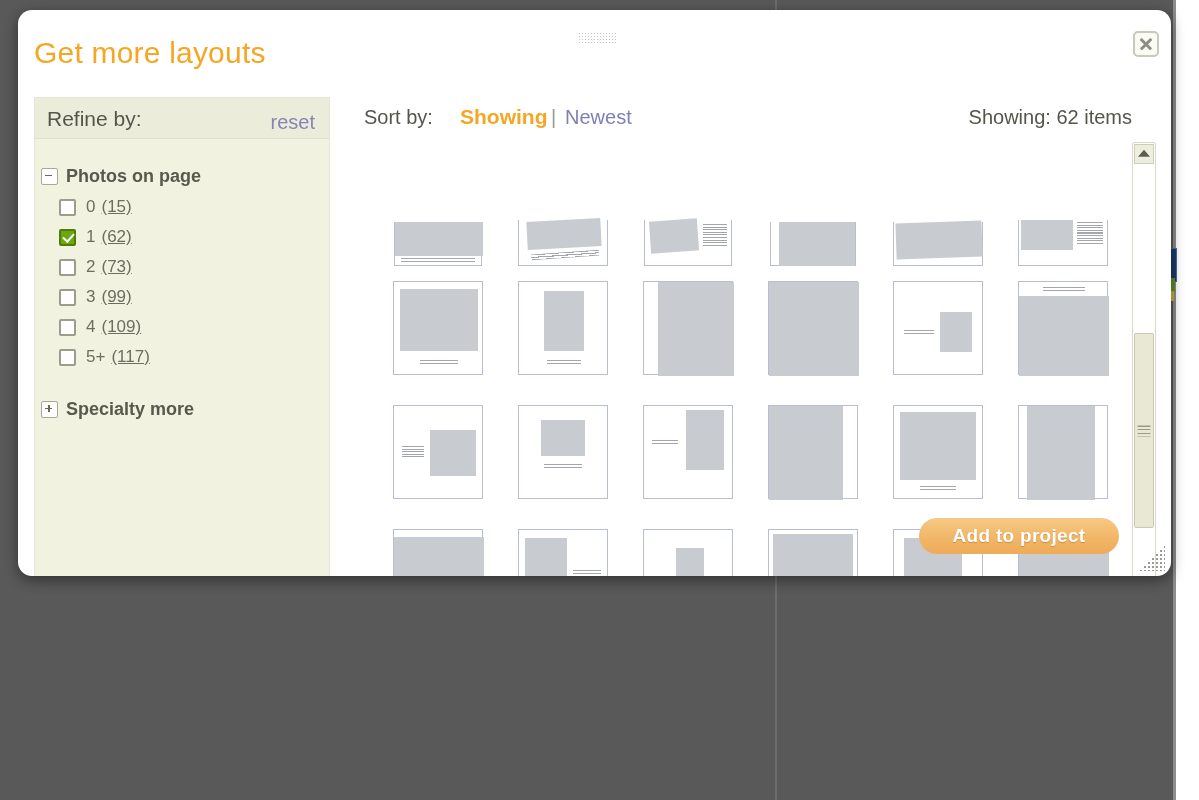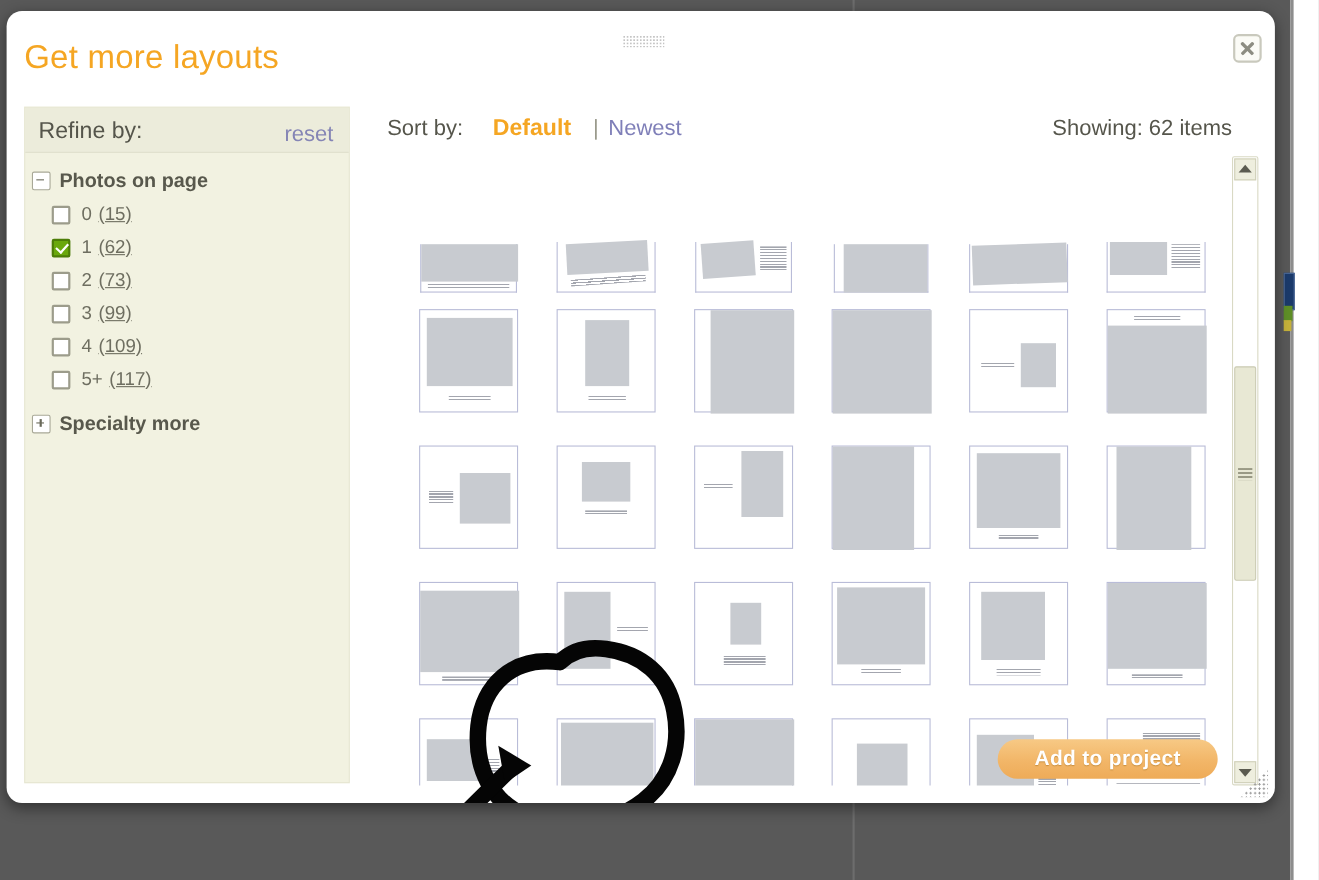--- a/index.html
+++ b/index.html
@@ -51,22 +51,22 @@
   #bg-divider-vert {
     position: absolute;
     left: 775px; top: 0;
     width: 2px; height: 800px;
     background: #6d6d6d;
   }
 
   
   #dialog {
     position: absolute;
-    left: 6px; top: 10px;
-    width: 1153px; height: 720px;
+    left: 18px; top: 10px;
+    width: 1153px; height: 566px;
     background: #ffffff;
     border-radius: 14px;
     box-shadow: 0 4px 14px rgba(0,0,0,0.45);
     overflow: hidden;
   }
 
   #titlebar {
     position: relative;
     height: 84px;
   }
@@ -133,21 +133,21 @@
     color: #55554b;
   }
   #reset-link {
     position: absolute;
     right: 14px; top: 13px;
     font-size: 20px;
     color: #8585b5;
     cursor: pointer;
   }
   .facet-group {
-    margin-top: 12px;
+    margin-top: 24px;
   }
   .facet-head {
     display: flex;
     align-items: center;
     padding-left: 6px;
     height: 26px;
     cursor: pointer;
   }
   .expander {
     width: 15px; height: 15px;
@@ -440,21 +440,21 @@
           <div class="facet-head">
             <span class="expander plus"></span>
             <span class="facet-title">Specialty more</span>
           </div>
         </div>
       </div>
   </div>
 
   <div id="sortbar">
     <span id="sort-by-label">Sort by:</span>
-    <span id="sort-default">Default</span>
+    <span id="sort-default">Showing</span>
     <span id="sort-separator">|</span>
     <span id="sort-newest">Newest</span>
     <span id="showing-text">Showing:  62  items</span>
   </div>
 
   <div id="grid-viewport">
     <div id="grid">
         <div class="cell" style="align-items: flex-end;">
           <div class="thumb" style="width: 88px; height: 44px; border-top: none;">
             <div class="ph" style="left: 0px; top: 0px; width: 88px; height: 34px;"></div>

